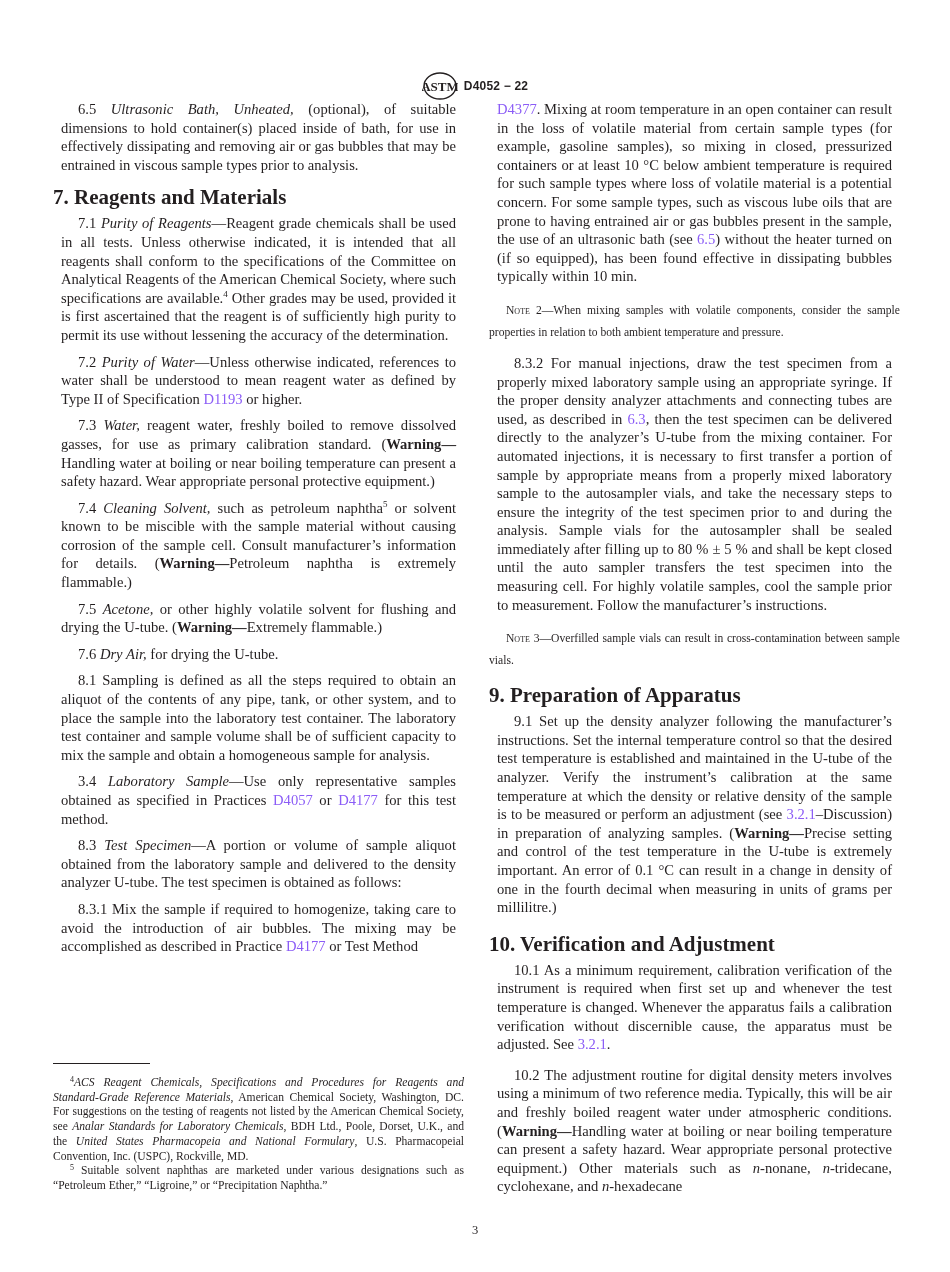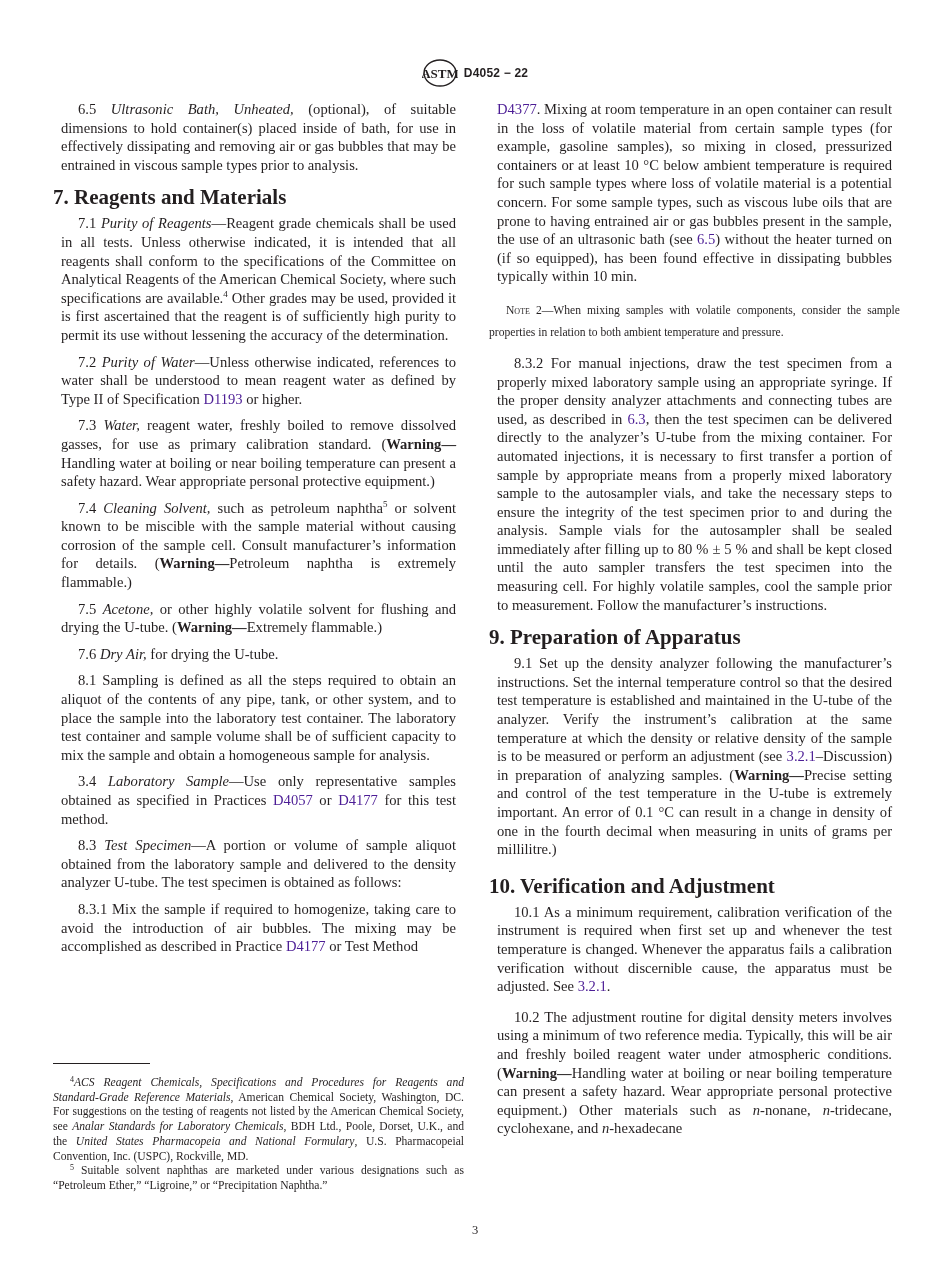--- a/index.html
+++ b/index.html
@@ -1,32 +1,32 @@
 <!DOCTYPE html>
 <html><head>
 <meta charset="utf-8">
 <style>
   html, body { margin: 0; padding: 0; background: #ffffff; }
   body { width: 950px; height: 1272px; position: relative; overflow: hidden;
          font-family: "Liberation Serif", "DejaVu Serif", serif; color: #231f20; }
-  .header { position: absolute; top: 56px; left: 0; width: 950px; height: 34px;
+  .header { position: absolute; top: 69px; left: 0; width: 950px; height: 34px;
             display: flex; justify-content: center; align-items: center; gap: 6px; }
   .logo { width: 36px; height: 30px; }
   .doc-id { font-family: "Liberation Sans", "DejaVu Sans", sans-serif; font-weight: bold;
             font-size: 12px; letter-spacing: 0.2px; color: #231f20; }
   .col { position: absolute; top: 92px; width: 411px; font-size: 14.6px; line-height: 18.6px; }
   .col.left { left: 53px; }
   .col.right { left: 489px; }
   p { margin: 8px; text-align: justify; text-indent: 17px; }
   p.para { margin-bottom: 6px; }
   p.cont { text-indent: 0; }
   h2 { font-size: 21px; font-weight: bold; margin: 14px 0 6px 0; line-height: 18px; }
   .note { font-size: 11.6px; line-height: 22px; text-indent: 17px; margin: 14px 0 10px 0; text-align: justify; }
   .sc { font-variant: small-caps; }
-  .link { color: #4c1d95; }
+  .link { color: #8b5cf6; }
   i { font-style: italic; }
   b { font-weight: bold; }
   sup { font-size: 9px; line-height: 0; vertical-align: 6px; }
   .fn-rule { position: absolute; top: 1063px; left: 53px; width: 97px; border-top: 1px solid #231f20; }
   .footnotes { position: absolute; top: 1076px; left: 53px; width: 411px; font-size: 11.6px; line-height: 14.7px; }
   .footnotes p { text-indent: 17px; margin: 0; }
   .footnotes sup { font-size: 8px; vertical-align: 4px; }
   .page-num { position: absolute; top: 1223px; left: 0; width: 950px; text-align: center; font-size: 12.5px; }
 </style>
 </head>
@@ -73,20 +73,21 @@
   <p><sup>5</sup> <span>Suitable solvent naphthas are marketed under various designations such as “Petroleum Ether,” “Ligroine,” or “Precipitation Naphtha.”</span></p>
 </div>
 
 <div class="col right">
   <p class="cont"><span class="link">D4377</span><span>. Mixing at room temperature in an open container can result in the loss of volatile material from certain sample types (for example, gasoline samples), so mixing in closed, pressurized containers or at least 10 °C below ambient temperature is required for such sample types where loss of volatile material is a potential concern. For some sample types, such as viscous lube oils that are prone to having entrained air or gas bubbles present in the sample, the use of an ultrasonic bath (see </span><span class="link">6.5</span><span>) without the heater turned on (if so equipped), has been found effective in dissipating bubbles typically within 10 min.</span></p>
 
   <p class="note"><span class="sc">Note</span><span> 2</span><span>—When mixing samples with volatile components, consider the sample properties in relation to both ambient temperature and pressure.</span></p>
 
   <p class="para"><span>8.3.2</span><span> For manual injections, draw the test specimen from a properly mixed laboratory sample using an appropriate syringe. If the proper density analyzer attachments and connecting tubes are used, as described in </span><span class="link">6.3</span><span>, then the test specimen can be delivered directly to the analyzer’s U-tube from the mixing container. For automated injections, it is necessary to first transfer a portion of sample by appropriate means from a properly mixed laboratory sample to the autosampler vials, and take the necessary steps to ensure the integrity of the test specimen prior to and during the analysis. Sample vials for the autosampler shall be sealed immediately after filling up to 80 % ± 5 % and shall be kept closed until the auto sampler transfers the test specimen into the measuring cell. For highly volatile samples, cool the sample prior to measurement. Follow the manufacturer’s instructions.</span></p>
 
+  <p class="note"><span class="sc">Note</span><span> 3</span><span>—Overfilled sample vials can result in cross-contamination between sample vials.</span></p>
 
   <h2>9.  Preparation of Apparatus</h2>
 
   <p class="para"><span>9.1</span><span> Set up the density analyzer following the manufacturer’s instructions. Set the internal temperature control so that the desired test temperature is established and maintained in the U-tube of the analyzer. Verify the instrument’s calibration at the same temperature at which the density or relative density of the sample is to be measured or perform an adjustment (see </span><span class="link">3.2.1</span><span>–Discussion) in preparation of analyzing samples. (</span><b>Warning—</b><span>Precise setting and control of the test temperature in the U-tube is extremely important. An error of 0.1 °C can result in a change in density of one in the fourth decimal when measuring in units of grams per millilitre.)</span></p>
 
   <h2 style="margin-top:18px">10.  Verification and Adjustment</h2>
 
   <p class="para"><span>10.1</span><span> As a minimum requirement, calibration verification of the instrument is required when first set up and whenever the test temperature is changed. Whenever the apparatus fails a calibration verification without discernible cause, the apparatus must be adjusted. See </span><span class="link">3.2.1</span><span>.</span></p>
 
   <p style="margin-top:12px"><span>10.2</span><span> The adjustment routine for digital density meters involves using a minimum of two reference media. Typically, this will be air and freshly boiled reagent water under atmospheric conditions. (</span><b>Warning—</b><span>Handling water at boiling or near boiling temperature can present a safety hazard. Wear appropriate personal protective equipment.) Other materials such as </span><i>n</i><span>-nonane, </span><i>n</i><span>-tridecane, cyclohexane, and </span><i>n</i><span>-hexadecane</span></p>

